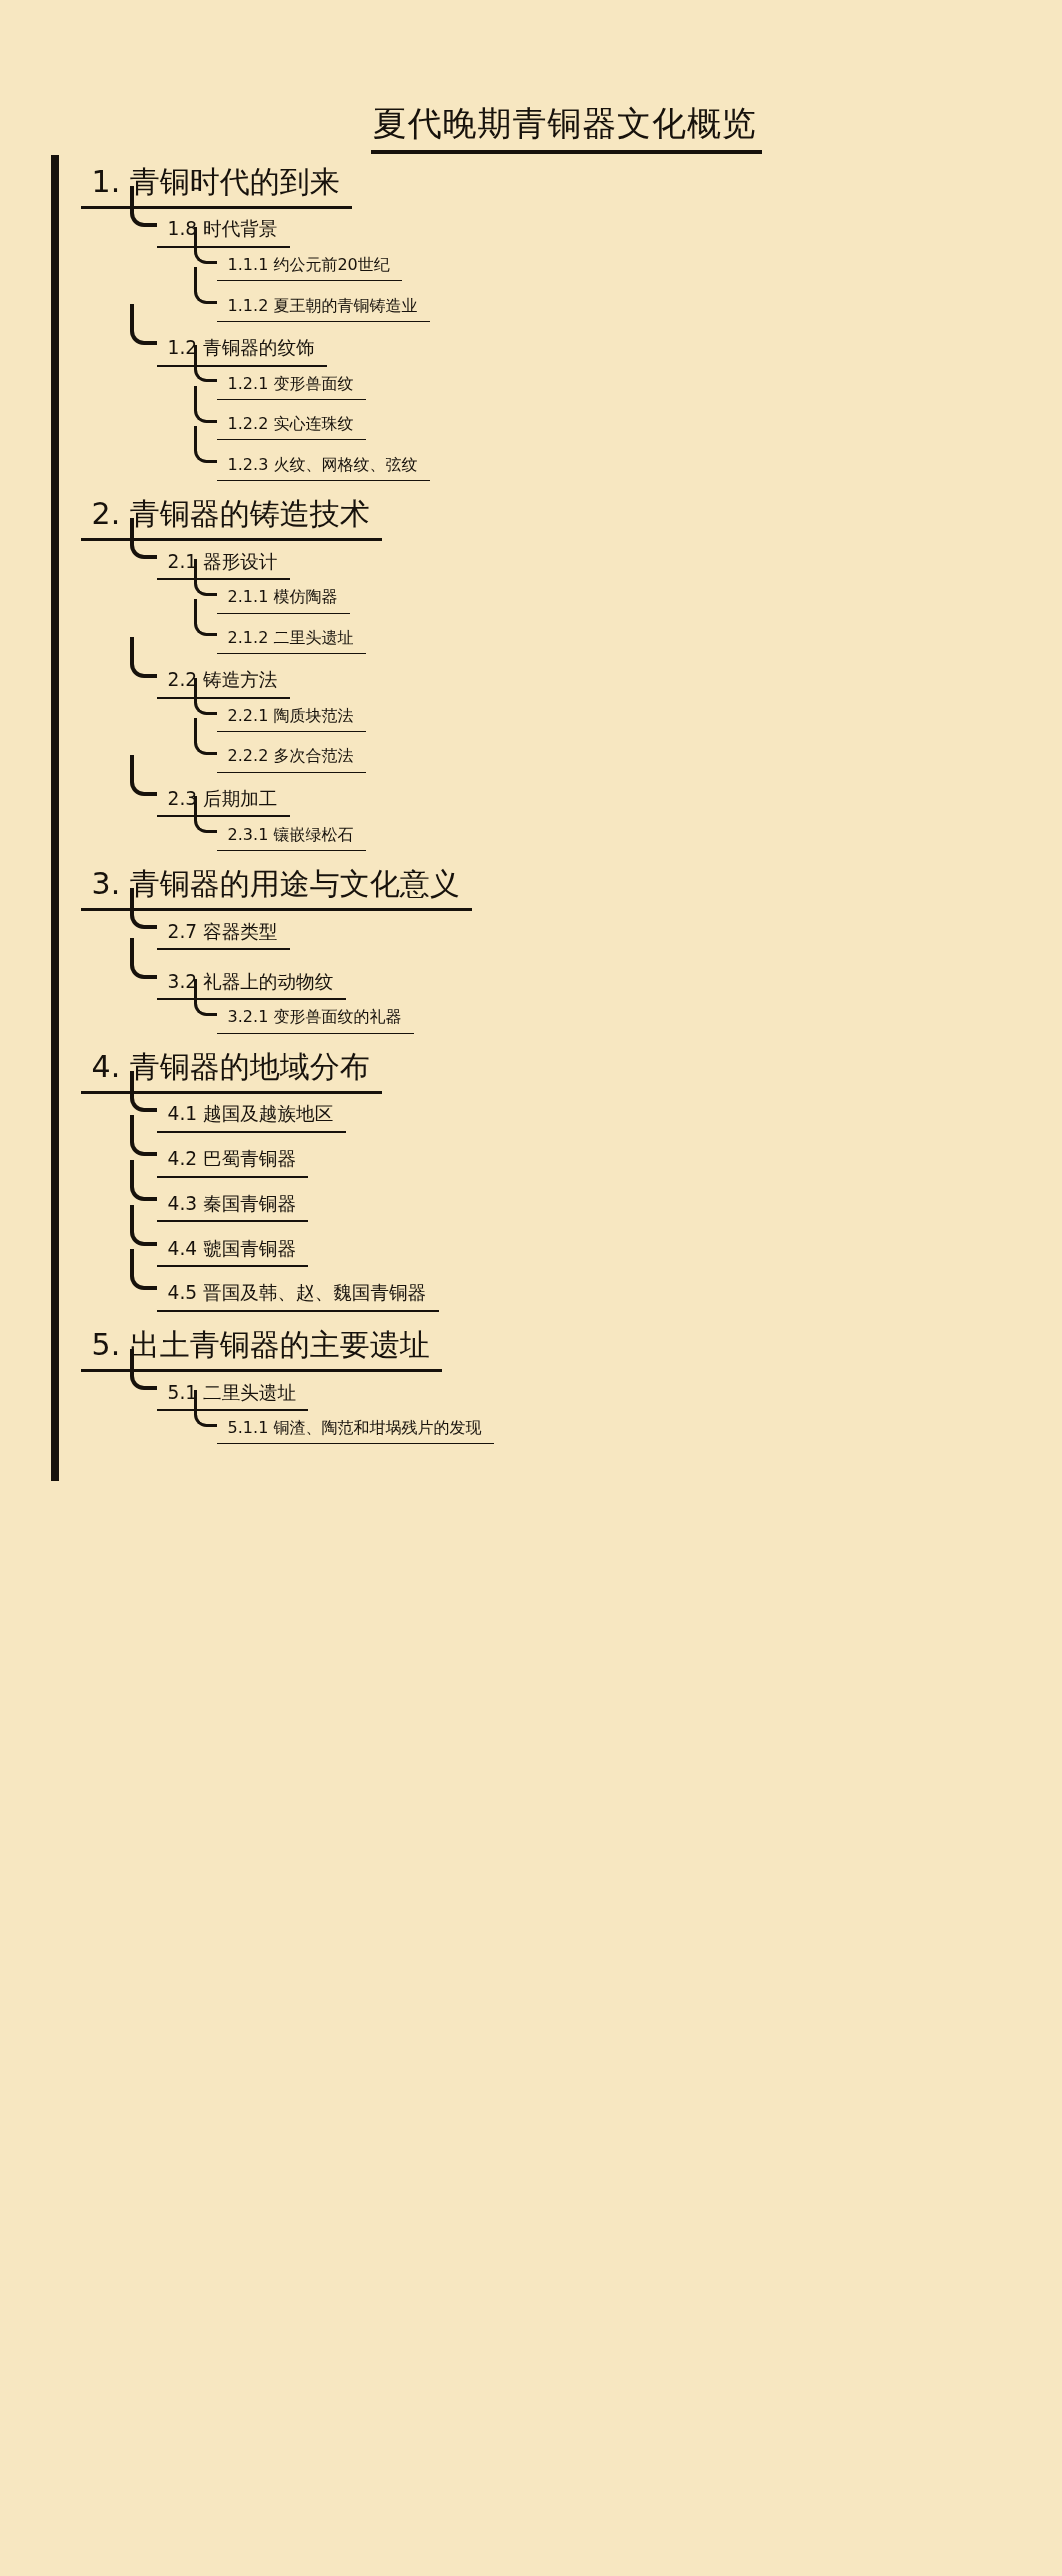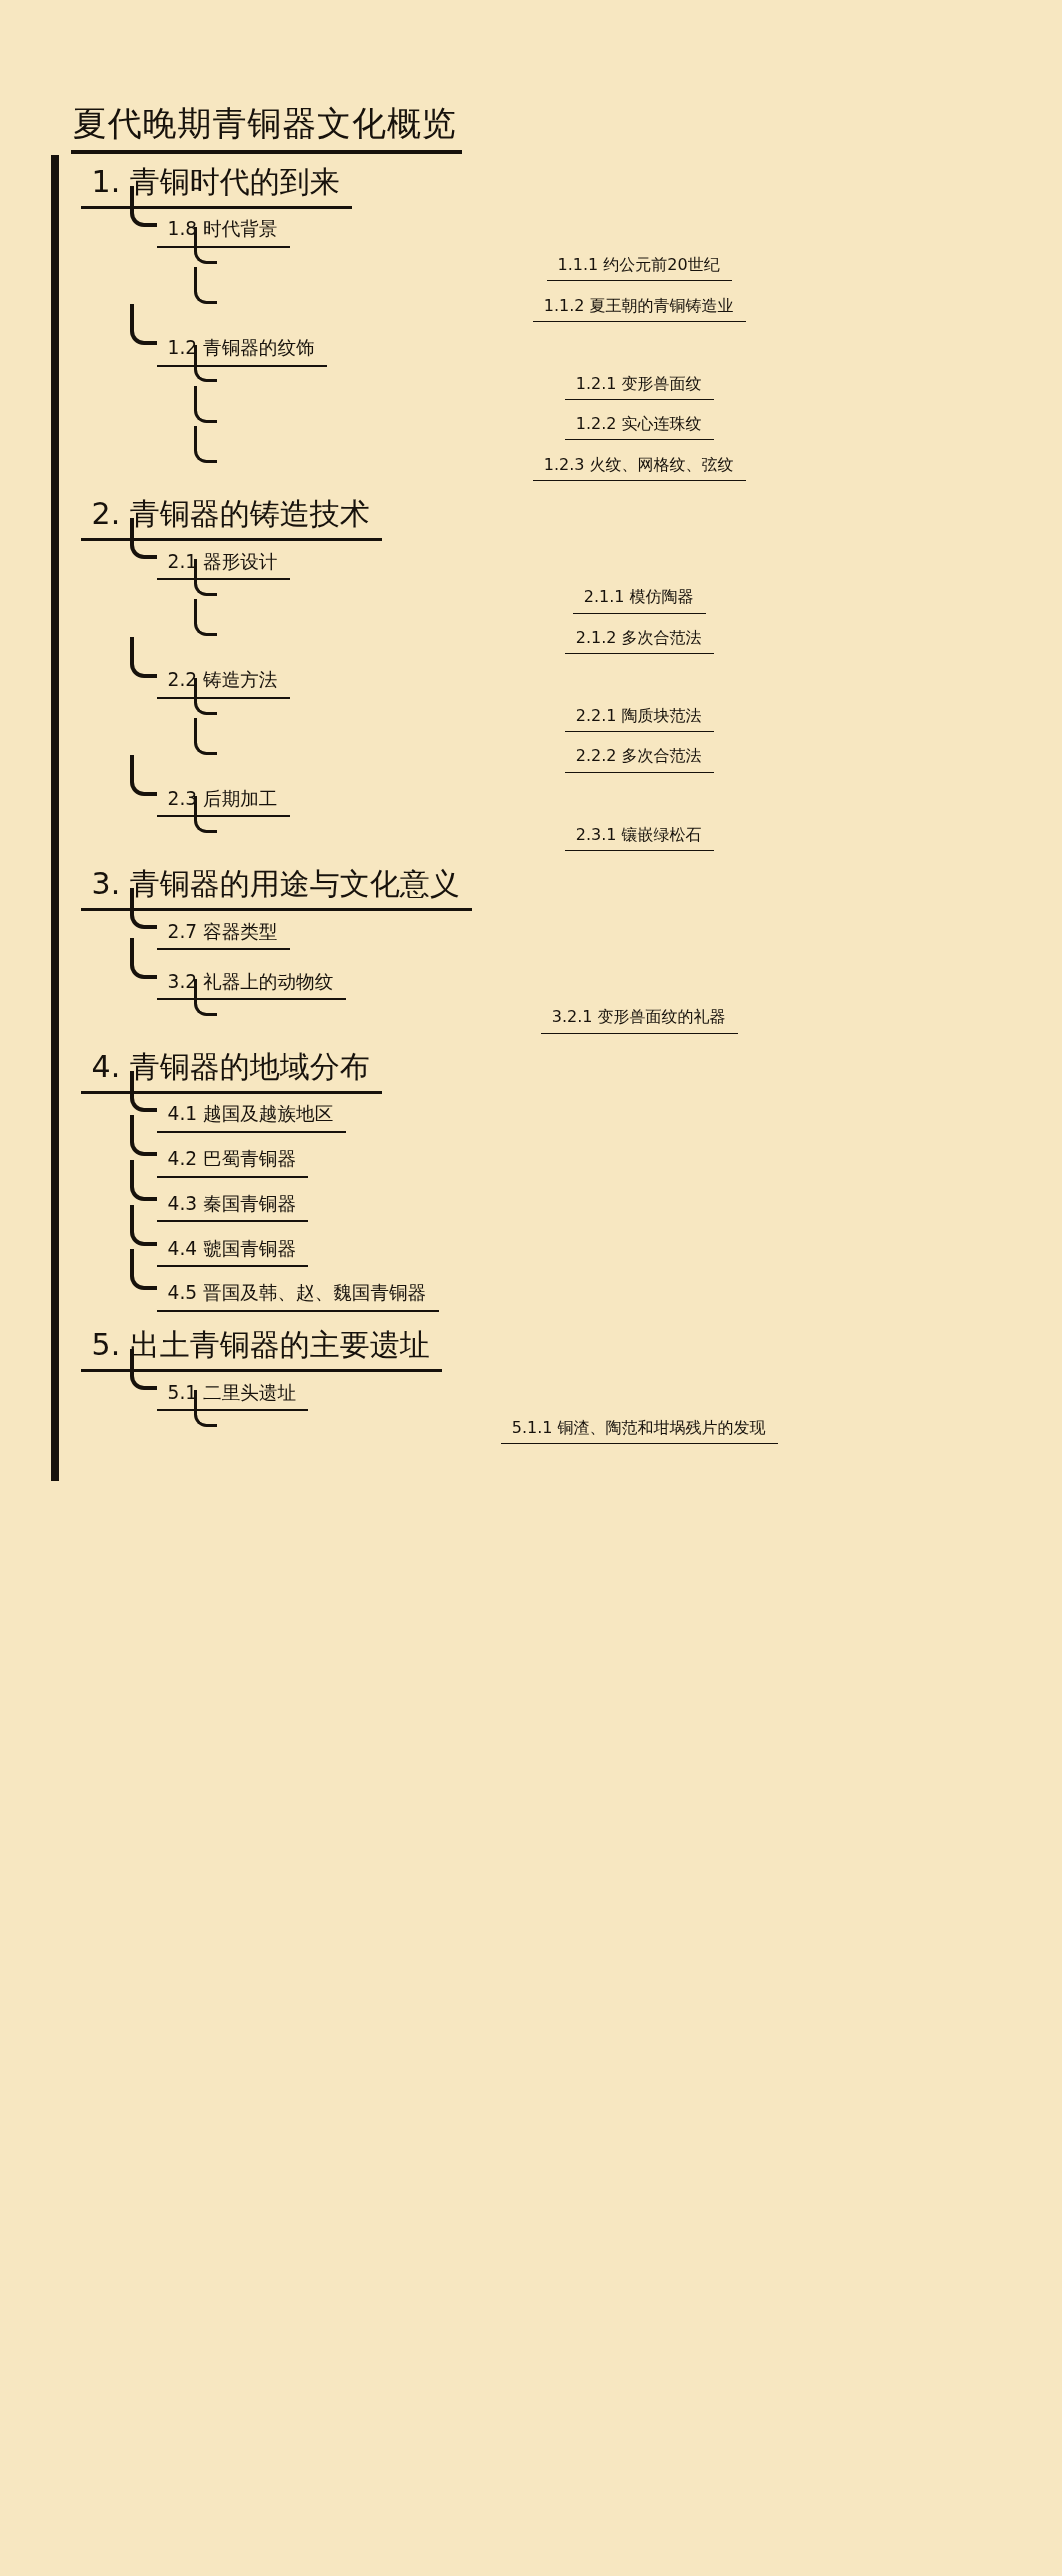--- a/index.html
+++ b/index.html
@@ -16,20 +16,21 @@
     min-height:2576px;
     background:#f7e7c1;
     overflow:hidden;
   }
 
   
   .title-wrap{
     position:relative;
     padding-top:104px;
     padding-left:71px;
+    text-align:center;
   }
   .map-title{
     font-size:34px;
     line-height:1.15;
     letter-spacing:0.9px;
     font-weight:400;
     white-space:nowrap;
     display:inline-block;
     padding:0 5.3px 7px 1.8px;
     border-bottom:4.4px solid #17120c;
@@ -87,21 +88,21 @@
   }
 
   
   .d1{ margin-left:0; }
   .d2{ margin-left:0; }
   .d3{ margin-left:0; }
   .d4{ margin-left:0; }
 
   ul.children.c1{ margin-left:81px; padding-top:7px; }
   ul.children.c2{ margin-left:76px; padding-top:7px; }
-  ul.children.c3{ margin-left:60px; padding-top:5.3px;text-align:center; }
+  ul.children.c3{ margin-left:60px; padding-top:5.3px; }
   ul.children.c4{ margin-left:55px; padding-top:5.3px; }
 
   li.d1 > .node-row::before{
     left:-30px; top:-41px;
     width:30px; height:calc(100% + 41px - 8.9px);
     border-left-width:7px; border-bottom-width:0;
   }
   li.d2 > .node-row::before{
     left:-26.6px; top:-30px;
     width:26.6px; height:41px;
@@ -171,21 +172,21 @@
         <li class="node d1">
           <div class="node-row"><span class="node-label">2. 青铜器的铸造技术</span></div>
           <ul class="tree children c2">
             <li class="node d2">
               <div class="node-row"><span class="node-label">2.1 器形设计</span></div>
               <ul class="tree children c3">
                 <li class="node d3">
                   <div class="node-row"><span class="node-label">2.1.1 模仿陶器</span></div>
                 </li>
                 <li class="node d3">
-                  <div class="node-row"><span class="node-label">2.1.2 多次合范法</span></div>
+                  <div class="node-row"><span class="node-label">2.1.2 二里头遗址</span></div>
                 </li>
               </ul>
             </li>
             <li class="node d2">
               <div class="node-row"><span class="node-label">2.2 铸造方法</span></div>
               <ul class="tree children c3">
                 <li class="node d3">
                   <div class="node-row"><span class="node-label">2.2.1 陶质块范法</span></div>
                 </li>
                 <li class="node d3">

